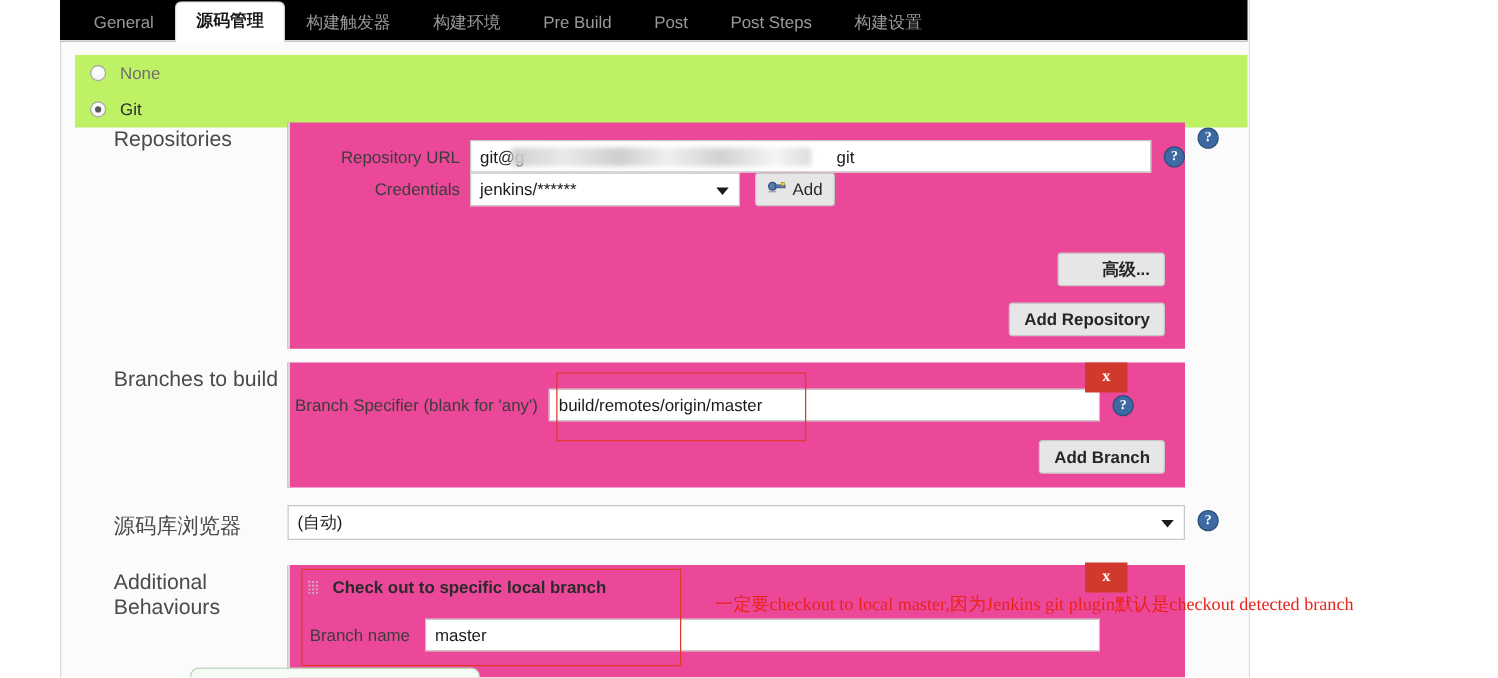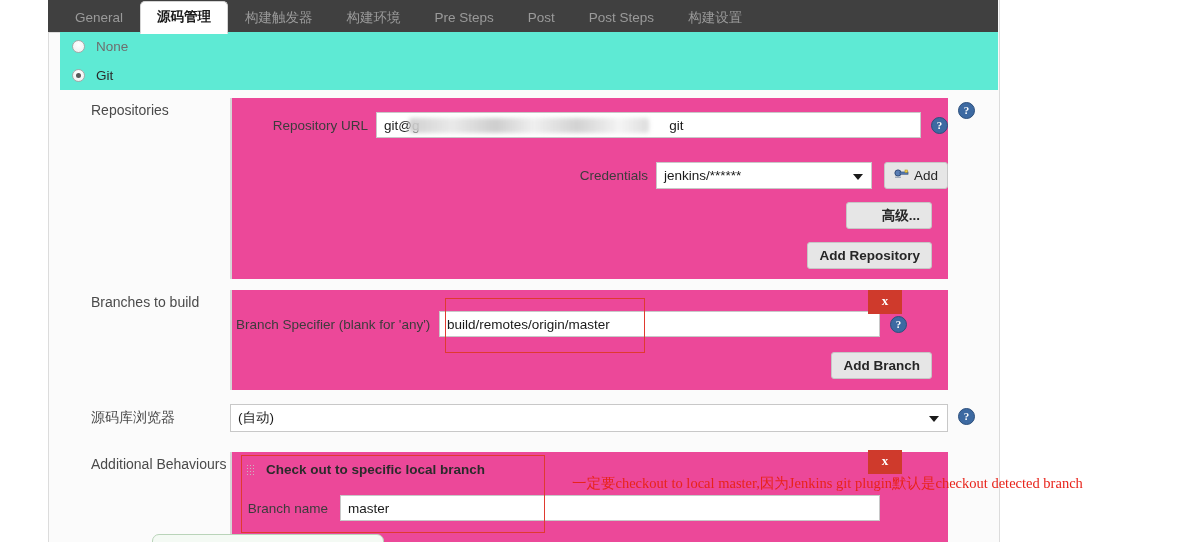--- a/index.html
+++ b/index.html
@@ -34,21 +34,21 @@
     border-right: 1px solid #dcdcdc;
     box-sizing: border-box;
   }
 
   
   #tabbar {
     position: absolute;
     left: 48px; top: 0;
     width: 950px;
     height: 33px;
-    background: #404040;
+    background: #000000;
     border-bottom: 1px solid #dcdcdc;
     box-sizing: border-box;
   }
   .tabs-inner {
     position: relative;
     height: 33px;
     padding-left: 10px;
     display: flex;
     align-items: flex-end;
   }
@@ -71,23 +71,23 @@
     color: #1a1a1a;
     font-weight: bold;
     border: 1px solid #d4d4d4;
     border-bottom: 1px solid #ffffff;
     z-index: 5;
   }
 
   
   #scm-radios {
     position: absolute;
-    left: 60px; top: 32px;
+    left: 60px; top: 44px;
     width: 938px;
-    background: #5eead4;
+    background: #bef264;
   }
   .radio-row {
     display: flex;
     align-items: center;
     height: 30px;
     padding-left: 12px;
     font-size: 13.5px;
     color: #2b2b2b;
   }
   .radio-row .radio-label { margin-left: 11px; }
@@ -110,21 +110,21 @@
   }
   .radio-row.dim { color: #6e6e6e; }
 
   
   .section-row {
     position: absolute;
     display: flex;
   }
   .sect-label {
     color: #4a4a4a;
-    font-size: 14px;
+    font-size: 17px;
     padding-top: 4px;
   }
   .sect-body {
     background: #ec4899;
     border-left: 2px solid #d6d6d6;
     box-sizing: border-box;
     position: relative;
   }
   .field-row {
     display: flex;
@@ -269,21 +269,21 @@
 <div id="page">
 
   <div id="content-col"></div>
 
   <div id="tabbar">
     <div class="tabs-inner">
       <div class="tab">General</div>
       <div class="tab active">源码管理</div>
       <div class="tab">构建触发器</div>
       <div class="tab">构建环境</div>
-      <div class="tab">Pre Steps</div>
+      <div class="tab">Pre Build</div>
       <div class="tab">Post</div>
       <div class="tab">Post Steps</div>
       <div class="tab">构建设置</div>
     </div>
   </div>
 
   <div id="scm-radios">
     <div class="radio-row dim" style="height:28px;">
       <span class="radio"></span>
       <span class="radio-label">None</span>
@@ -300,21 +300,21 @@
 
       <div class="field-row" style="position:absolute; left:0; top:14px; width:100%;">
         <div class="field-label" style="width:136px;">Repository URL</div>
         <div class="txt" style="margin-left:8px; width:545px; position:relative;">
           <span>git@g</span><span style="opacity:0;">xxxxxxxxxxxxxxxxxxxxxxxxxxxxxxxxxxxxx</span><span>git</span>
           <span class="blur-strip" style="left:32px; width:240px;"></span>
         </div>
         <div class="help" style="margin-left:10px;">?</div>
       </div>
 
-      <div class="field-row" style="position:absolute; left:0; top:64px; width:100%;justify-content:flex-end;">
+      <div class="field-row" style="position:absolute; left:0; top:40px; width:100%;">
         <div class="field-label" style="width:136px;">Credentials</div>
         <div class="sel" style="margin-left:8px; width:216px;">
           <span>jenkins/******</span>
           <span class="caret"></span>
         </div>
         <div class="btn plain" style="margin-left:12px; padding:0 9px;">
           <span class="key-ico">
             <svg width="15" height="12" viewBox="0 0 15 12">
               <circle cx="4" cy="5" r="3.1" fill="#5a7fb5" stroke="#2f4c78" stroke-width="1"></circle>
               <rect x="6" y="4" width="8" height="2.2" fill="#5a7fb5" stroke="#2f4c78" stroke-width="0.7"></rect>

